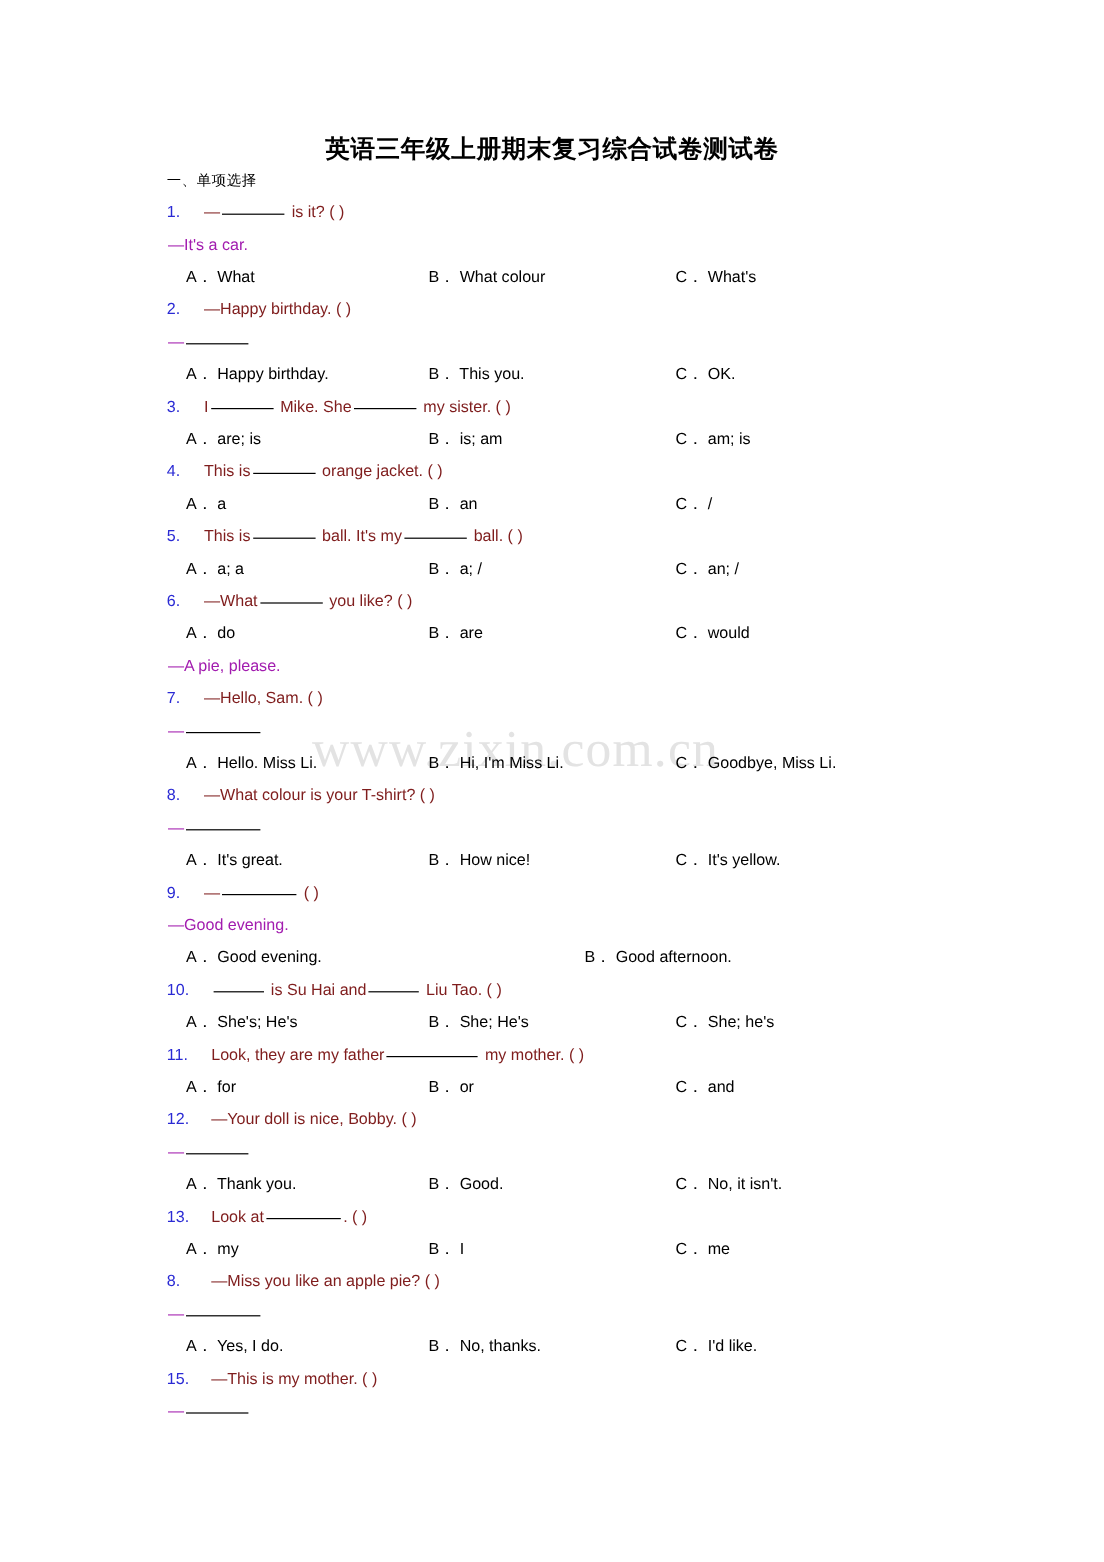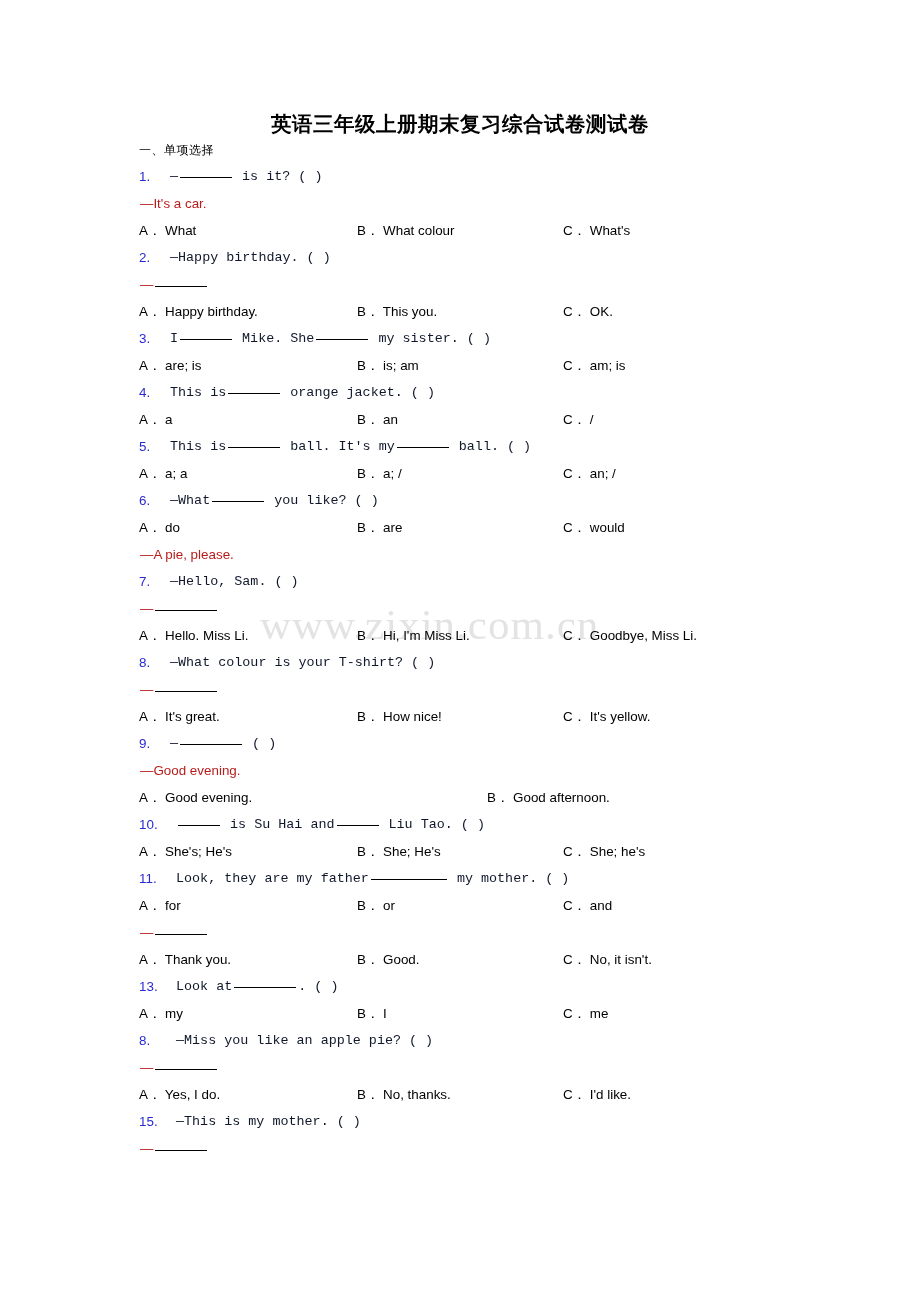--- a/index.html
+++ b/index.html
@@ -82,38 +82,37 @@
 
   .qnum {
     position: absolute;
     left: 139px;
     color: #2a2ad4;
     font-size: 13.4px;
   }
   .qtext {
     position: absolute;
     left: 170px;
-    color: #0f172a;
-    font-family: Liberation Mono, monospace;
+    color: #7f1d1d;
   }
   .qtext.wide {
     left: 176px;
   }
 
   .contline {
     position: absolute;
     left: 140px;
-    color: #b91c1c;
+    color: #a21caf;
   }
 
   .opt {
     position: absolute;
     color: #000;
   }
-  .opt.a { left: 139px; }
+  .opt.a { left: 155px; }
   .opt.b { left: 357px; }
   .opt.c { left: 563px; }
   .opt.b-wide { left: 462px; margin-left: 25px; }
 
   .blank {
     display: inline-block;
     border-bottom: 1.3px solid #000;
     vertical-align: 2px;
     margin: 0 2px;
   }
@@ -244,20 +243,24 @@
       <div class="line">
         <span class="qnum">11.</span>
         <span class="qtext wide">Look, they are my father<span class="blank bl-xl"></span> my mother. (  )</span>
       </div>
       <div class="line">
         <span class="opt a">A．  for</span>
         <span class="opt b">B．  or</span>
         <span class="opt c">C．  and</span>
       </div>
       <div class="line">
+        <span class="qnum">12.</span>
+        <span class="qtext wide">—Your doll is nice, Bobby. (   )</span>
+      </div>
+      <div class="line">
         <span class="contline">—<span class="blank bl-m"></span></span>
       </div>
       <div class="line">
         <span class="opt a">A．  Thank you.</span>
         <span class="opt b">B．  Good.</span>
         <span class="opt c">C．  No, it isn't.</span>
       </div>
       <div class="line">
         <span class="qnum">13.</span>
         <span class="qtext wide">Look at<span class="blank bl-l"></span>. (  )</span>

